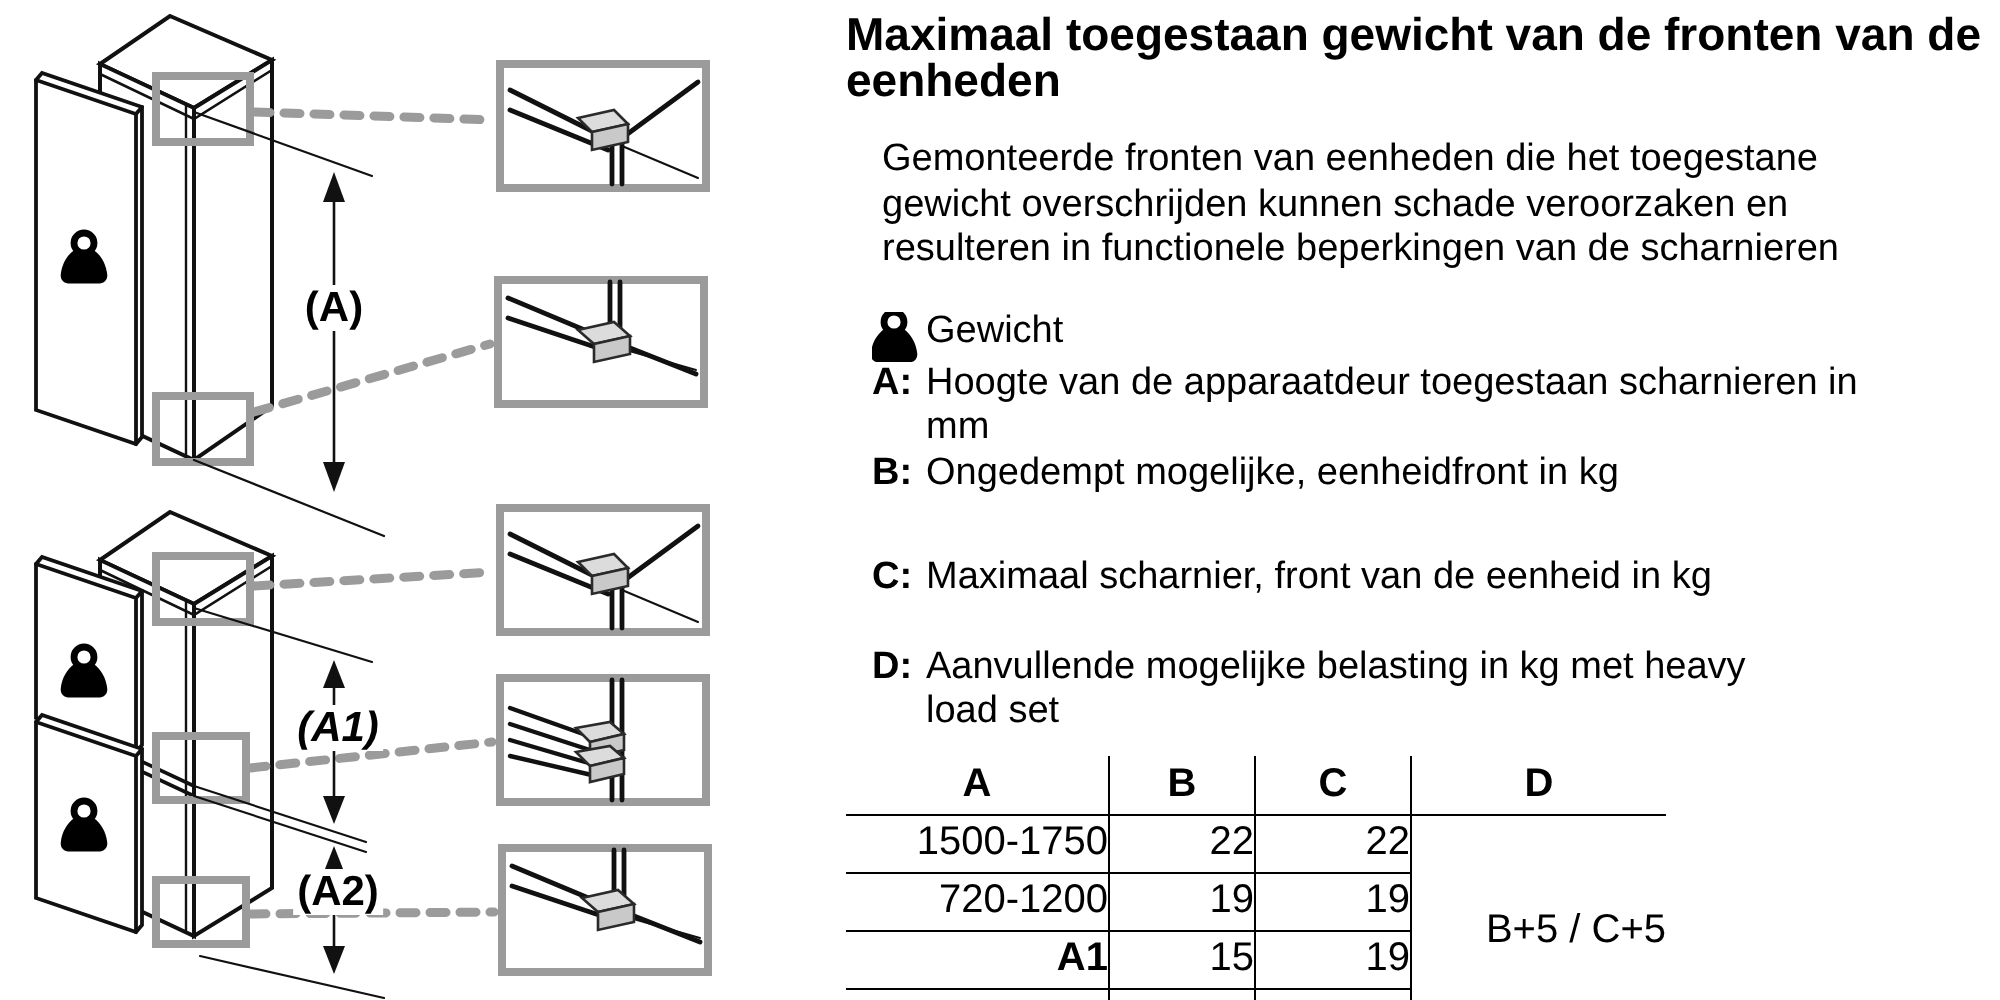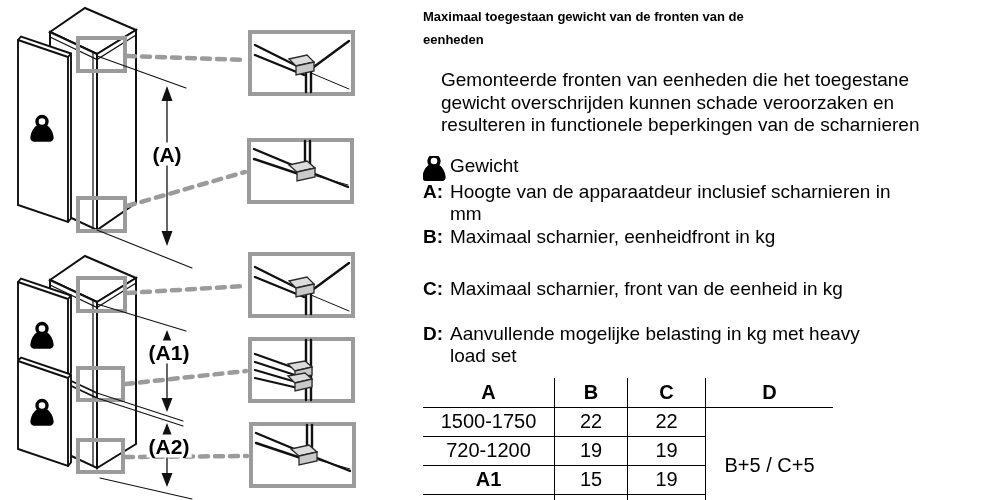--- a/index.html
+++ b/index.html
@@ -22,24 +22,24 @@
     padding: 1px 2px;
     white-space: nowrap;
   }
   .content {
     position: absolute; left: 423px; top: 0; width: 575px;
     font-size: 19px; line-height: 22.5px;
   }
   .prewrap { white-space: pre-line; }
   .content h1 {
     margin: 6px 0 0 0;
-    font-size: 13px; line-height: 22.5px; font-weight: bold;
+    font-size: 23px; line-height: 22.5px; font-weight: bold;
   }
   .content p { margin: 18px; }
-  .legend { margin-top: 6px; }
+  .legend { margin-top: 6px; margin-left: 13px; }
   .legend-row { display: flex; align-items: flex-start; }
   .legend-row.gap-lg { margin-top: 30px; }
   .legend-row.gap-md { margin-top: 22px; }
   .legend-key {
     flex: 0 0 27px; font-weight: bold; white-space: nowrap;
   }
   .legend-key svg { display: block; margin-top: 1px; }
   .legend-text { flex: 1 1 auto; }
   table.weights {
     border-collapse: collapse;
@@ -47,21 +47,21 @@
     font-size: 20px;
     table-layout: fixed;
   }
   table.weights th {
     font-weight: bold; text-align: center;
     height: 29px; padding: 0;
     border-bottom: 1.5px solid #000;
   }
   table.weights td { height: 28px; padding: 0; text-align: center; vertical-align: middle; }
   table.weights th + th, table.weights td + td { border-left: 1.5px solid #000; }
-  table.weights tbody td { border-bottom: 1.5px solid #000; }
+  table.weights tbody td { border-bottom: 1.5px solid #000; text-align: right; }
   table.weights tbody tr:last-child td { border-bottom: none; }
   table.weights td.d-cell { border-bottom: none; }
   table.weights .row-bold { font-weight: bold; }
   .col-a { width: 131px; } .col-b { width: 72px; } .col-c { width: 77px; } .col-d { width: 127px; }
 </style>
 </head>
 <body>
 
 <div class="page">
 
@@ -181,21 +181,21 @@
           <polygon points="167,487 161.5,473 172.5,473" fill="#111" stroke="none"></polygon>
         </g>
 
         <use href="#hinge-top" x="248" y="252"></use>
         <use href="#hinge-middle" x="248" y="337"></use>
         <use href="#hinge-bottom" x="249" y="422"></use>
       </g>
     </svg>
 
     <span class="dim-label" style="left:167px; top:154px;">(A)</span>
-    <span class="dim-label" style="left:169px; top:352px;">(A1)</span>
+    <span class="dim-label" style="left:169px; top:364px;font-style:italic;">(A1)</span>
     <span class="dim-label" style="left:169px; top:446px;text-align:center;">(A2)</span>
   </div>
 
   <div class="content">
     <h1 class="prewrap">Maximaal toegestaan gewicht van de fronten van de
 eenheden</h1>
     <p class="prewrap">Gemonteerde fronten van eenheden die het toegestane
 gewicht overschrijden kunnen schade veroorzaken en
 resulteren in functionele beperkingen van de scharnieren</p>
 
@@ -203,26 +203,26 @@
       <div class="legend-row">
         <span class="legend-key">
           <svg width="23" height="25">
             <use href="#wicon" x="11" y="13.5"></use>
           </svg>
         </span>
         <span class="legend-text">Gewicht</span>
       </div>
       <div class="legend-row">
         <span class="legend-key">A:</span>
-        <span class="legend-text prewrap">Hoogte van de apparaatdeur inclusief scharnieren in
+        <span class="legend-text prewrap">Hoogte van de apparaatdeur toegestaan scharnieren in
 mm</span>
       </div>
       <div class="legend-row">
         <span class="legend-key">B:</span>
-        <span class="legend-text prewrap">Maximaal scharnier, eenheidfront in kg</span>
+        <span class="legend-text prewrap">Ongedempt mogelijke, eenheidfront in kg</span>
       </div>
       <div class="legend-row gap-lg">
         <span class="legend-key">C:</span>
         <span class="legend-text prewrap">Maximaal scharnier, front van de eenheid in kg</span>
       </div>
       <div class="legend-row gap-md">
         <span class="legend-key">D:</span>
         <span class="legend-text prewrap">Aanvullende mogelijke belasting in kg met heavy
 load set</span>
       </div>

